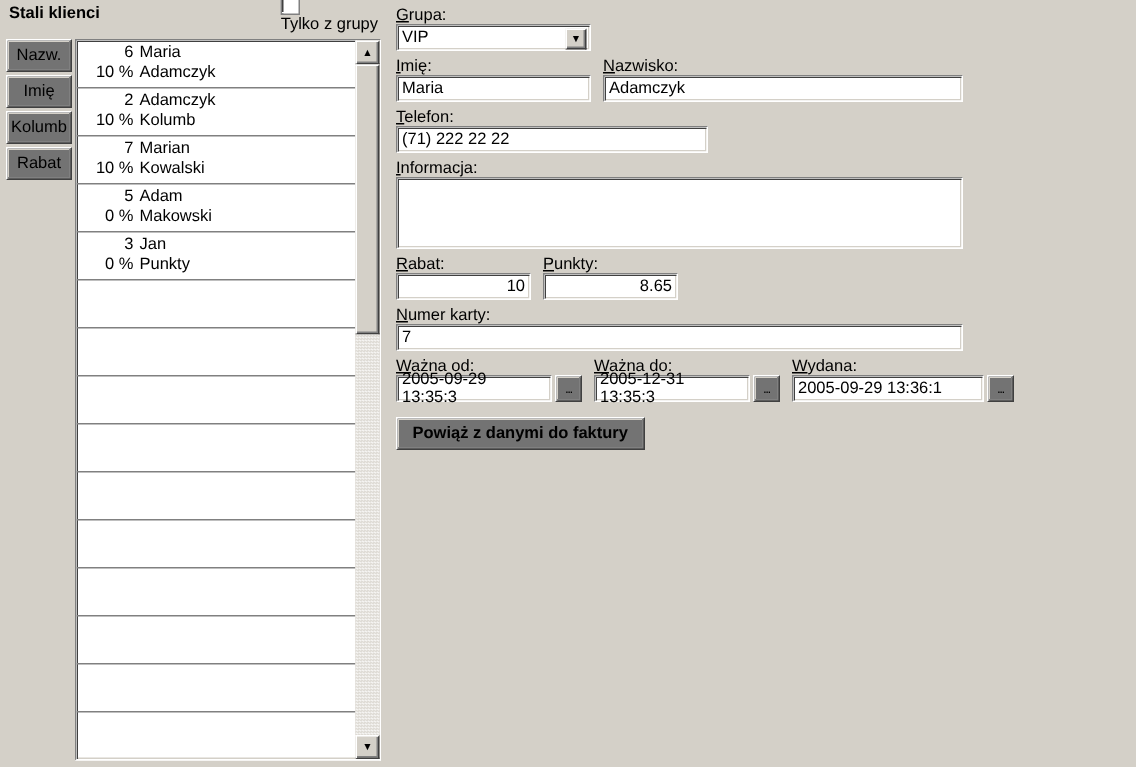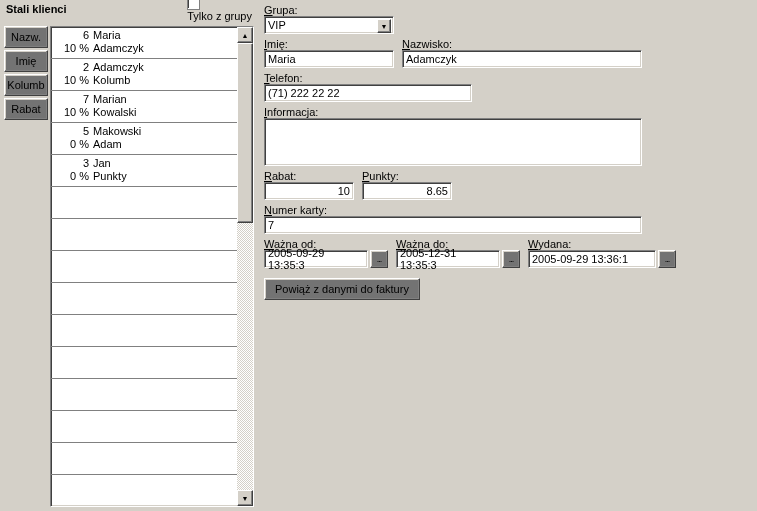--- a/index.html
+++ b/index.html
@@ -149,21 +149,21 @@
     display:flex; align-items:center; justify-content:center;
     font-size: 7px;
   }
 
   .mini-btn {
     width: 18px; height: 18px; padding:0;
     display:flex; align-items:center; justify-content:center;
     font-size: 9px; letter-spacing: -1px;
   }
 
-  .action-row { margin-top: 10px; }
+  .action-row { margin-top: 10px; font-weight: bold; }
   .action-btn {
     height: 22px;
     padding: 2px 10px;
     display: inline-flex; align-items: center;
   }
 </style>
 </head>
 <body>
 
 <div class="header-bar">
@@ -212,22 +212,22 @@
           <div>Marian</div>
           <div>Kowalski</div>
         </div>
       </div>
       <div class="list-row">
         <div class="col-a">
           <div>5</div>
           <div>0 %</div>
         </div>
         <div class="col-b">
+          <div>Adam</div>
           <div>Makowski</div>
-          <div>Adam</div>
         </div>
       </div>
       <div class="list-row">
         <div class="col-a">
           <div>3</div>
           <div>0 %</div>
         </div>
         <div class="col-b">
           <div>Jan</div>
           <div>Punkty</div>

